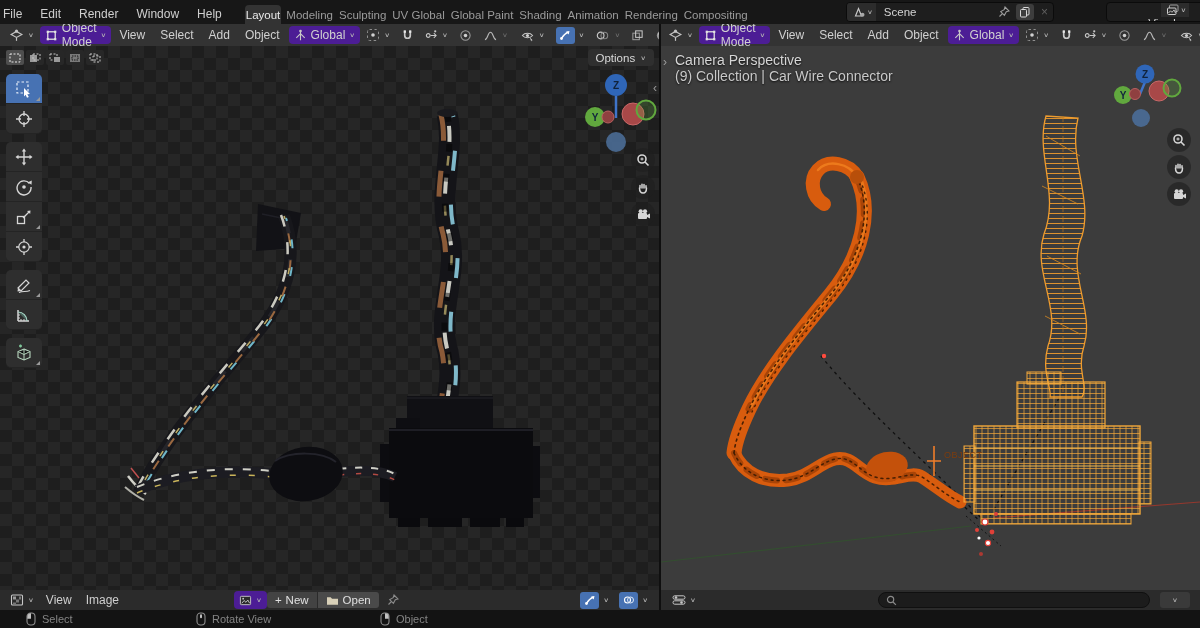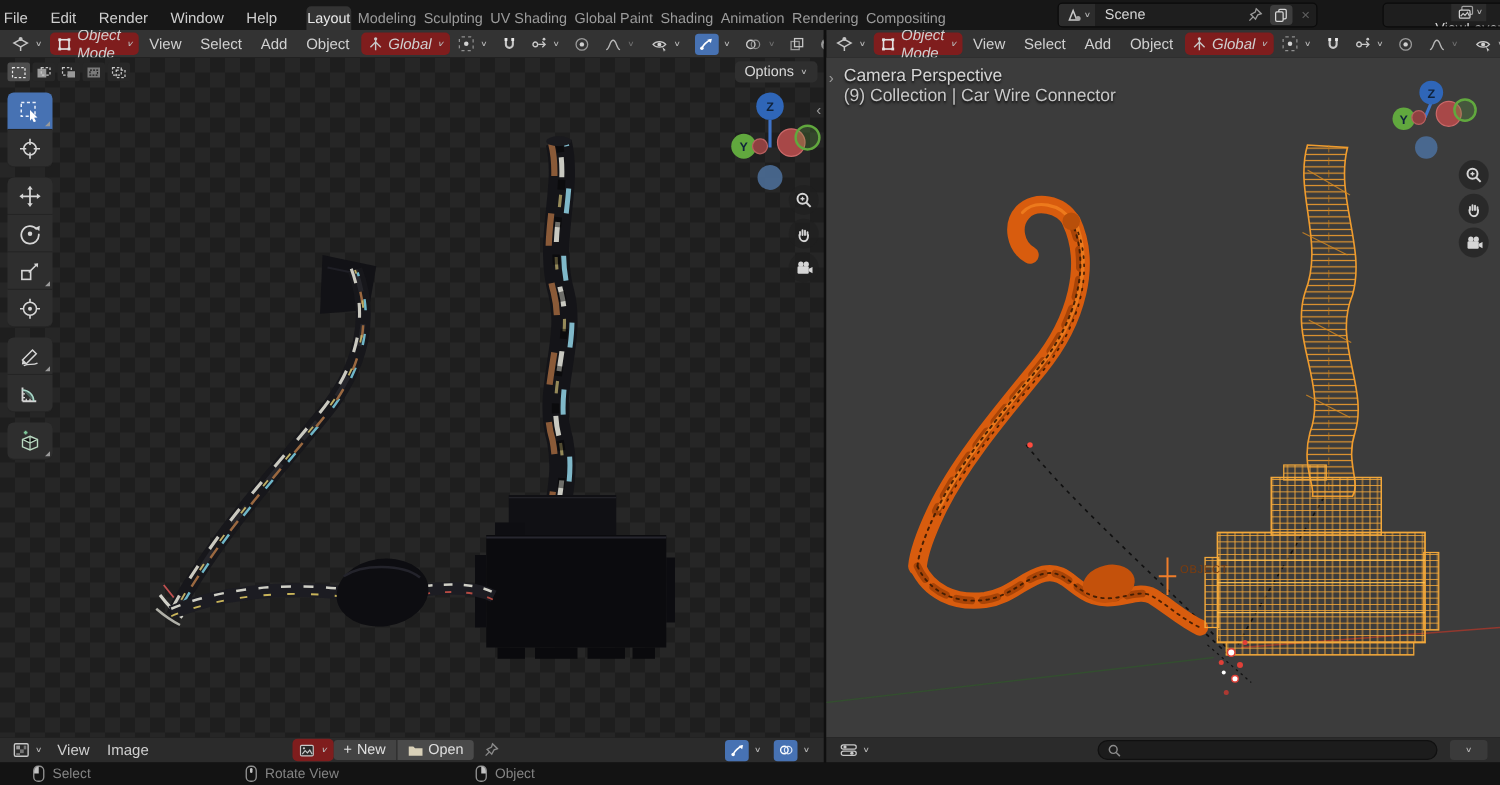--- a/index.html
+++ b/index.html
@@ -22,21 +22,21 @@
   .chev.dim{color:#6d6d6d;}
   .minibtn{height:16px;min-width:18px;background:#3d3d3d;border-radius:3px;display:flex;align-items:center;justify-content:center;margin:0 2px;}
   .xdim{color:#5f5f5f;font-size:12px;padding:0 5px;}
 
   
   .vph{position:absolute;top:24px;height:22px;background:#333333;display:flex;align-items:center;
        font-size:12px;color:#d0d0d0;overflow:hidden;gap:1px;}
   .vph.left{left:0;width:659px;padding-left:4px;}
   .vph.right{left:661px;width:539px;padding-left:2px;}
   .chip{display:flex;align-items:center;gap:4px;height:18px;padding:0 5px;border-radius:4px;}
-  .chip.raised{background:#7f1d1d;font-style:italic;}
+  .chip.raised{background:#4c1d95;}
   .hmenu{padding:0 7px;line-height:22px;white-space:nowrap;}
   .icon{display:inline-flex;align-items:center;justify-content:center;}
   .bluebtn{background:#4772b3;border-radius:3px;width:19px;height:17px;display:flex;align-items:center;justify-content:center;}
   .divider-v{position:absolute;left:659px;top:24px;width:2px;height:586px;background:#0f0f0f;}
 
   
   .canvasL{position:absolute;left:0;top:46px;width:659px;height:544px;overflow:hidden;
      background:repeating-conic-gradient(#262626 0% 25%, #1e1e1e 0% 50%) 0 0 / 24px 24px;}
   .canvasR{position:absolute;left:661px;top:46px;width:539px;height:544px;overflow:hidden;background:#3c3c3c;}
   .scene-svg{position:absolute;left:0;top:0;}
@@ -90,21 +90,21 @@
       <span class="menu">File</span>
       <span class="menu">Edit</span>
       <span class="menu">Render</span>
       <span class="menu">Window</span>
       <span class="menu">Help</span>
     </div>
     <div class="tabs">
       <span class="tab active">Layout</span>
       <span class="tab">Modeling</span>
       <span class="tab">Sculpting</span>
-      <span class="tab">UV Shading</span>
+      <span class="tab">UV Global</span>
       <span class="tab">Global Paint</span>
       <span class="tab">Shading</span>
       <span class="tab">Animation</span>
       <span class="tab">Rendering</span>
       <span class="tab">Compositing</span>
 
     </div>
 
     <div class="idwidget" style="left:846px;width:208px;">
       <span class="seg">

